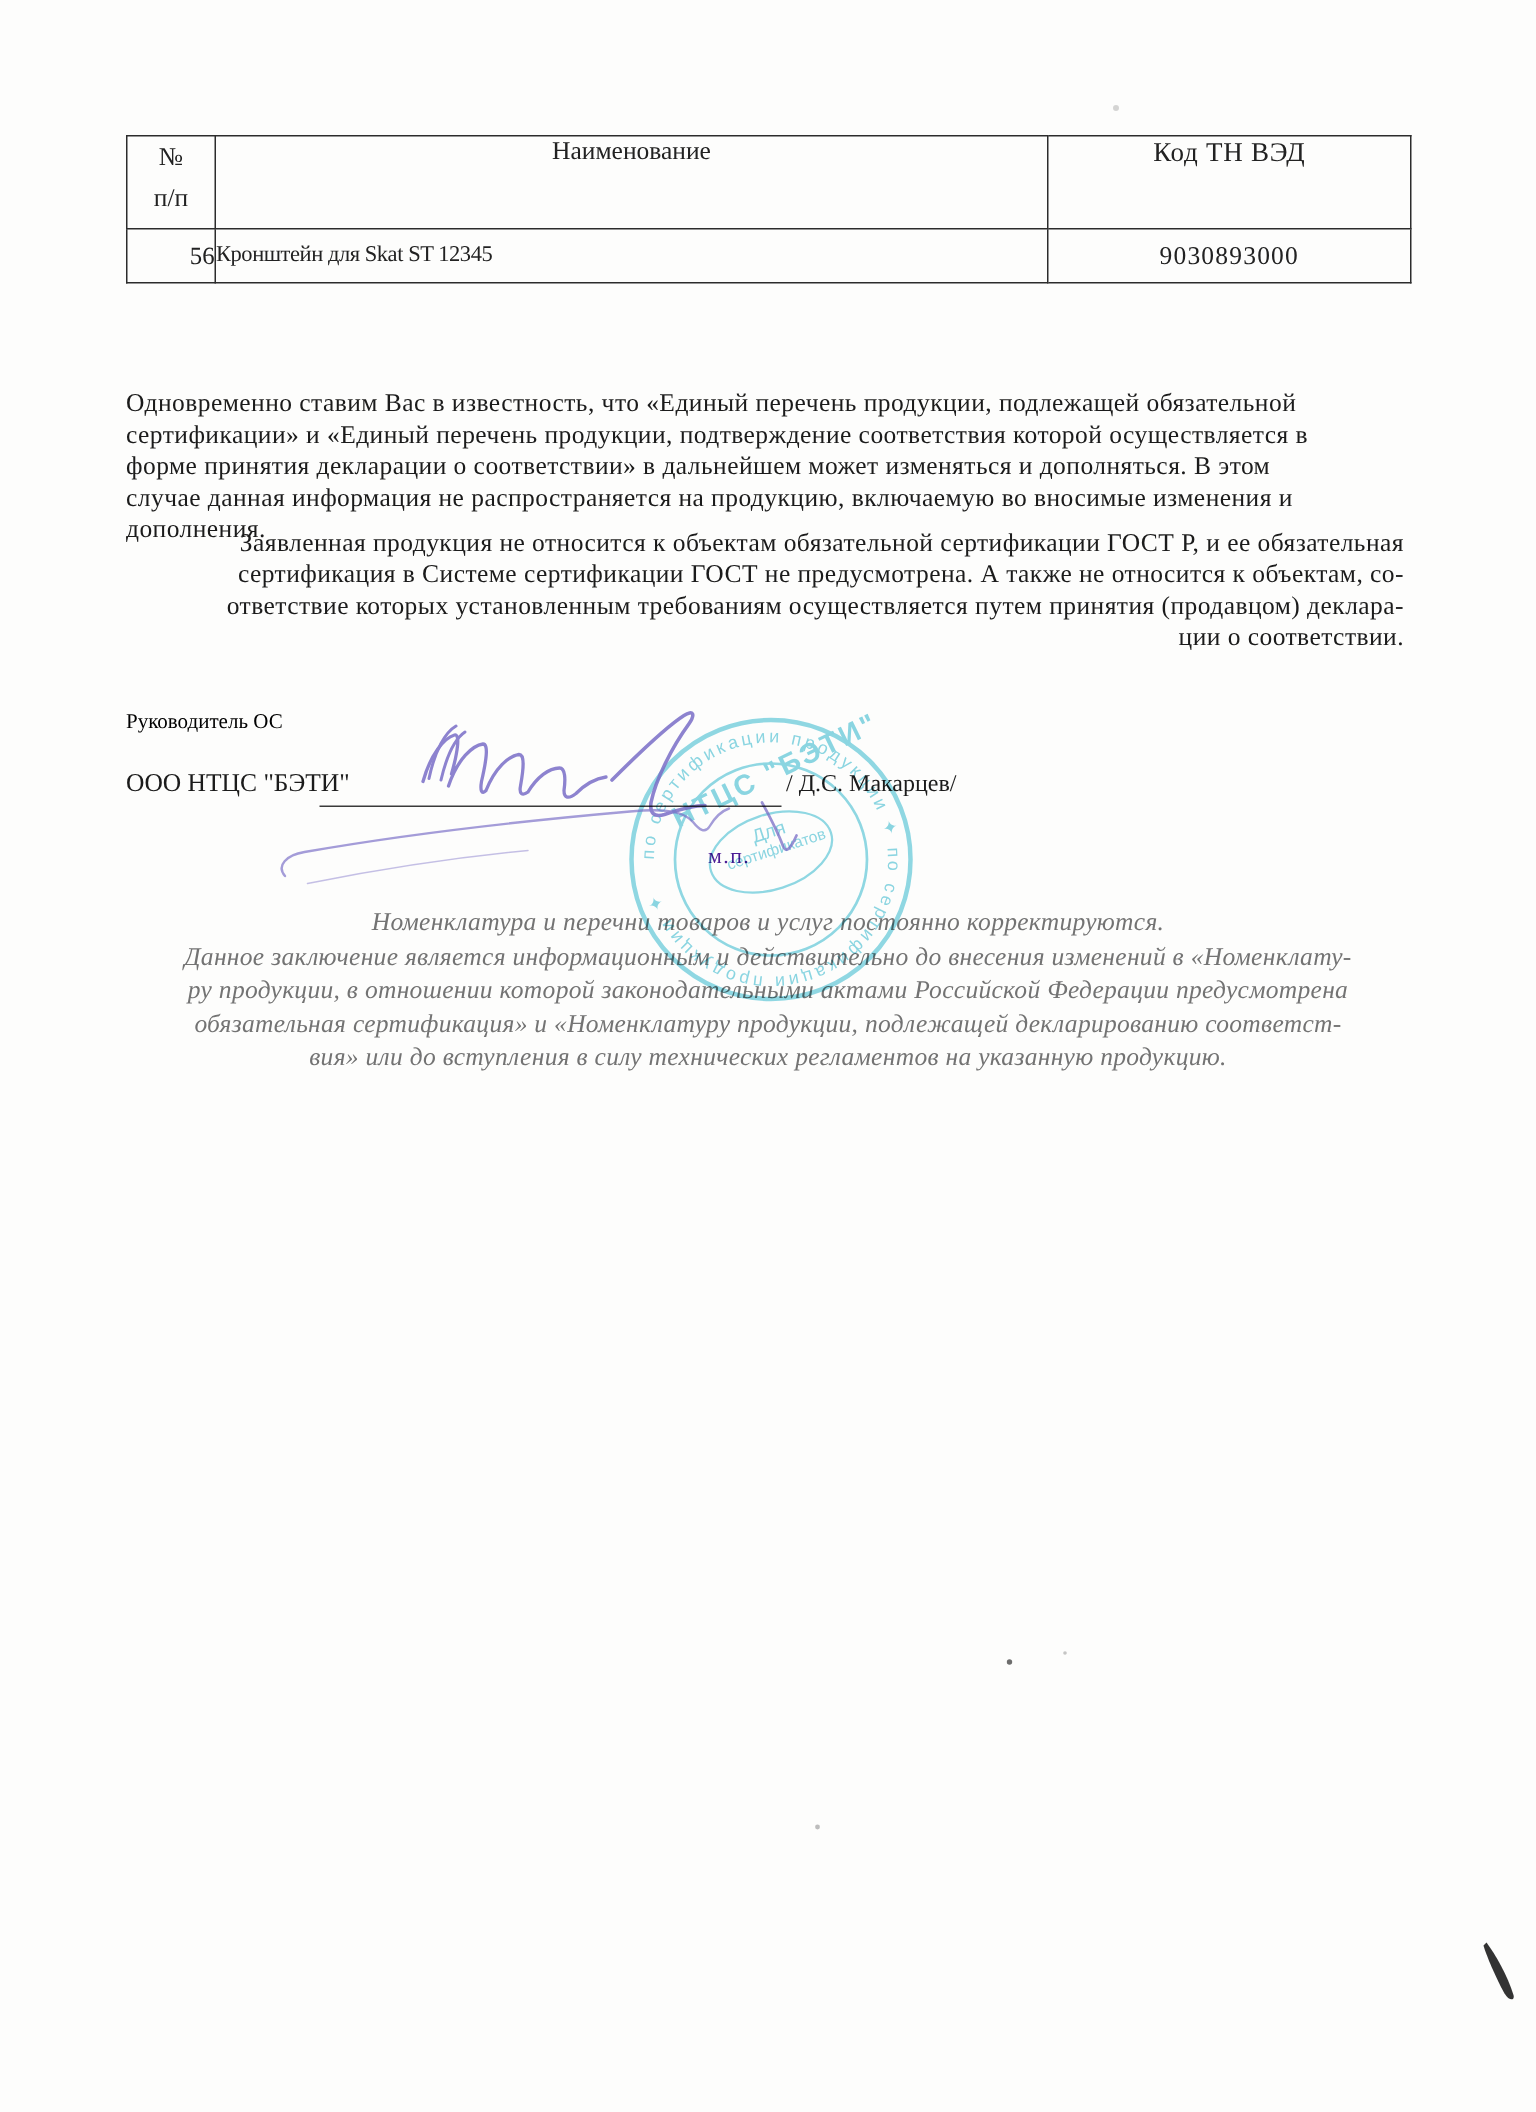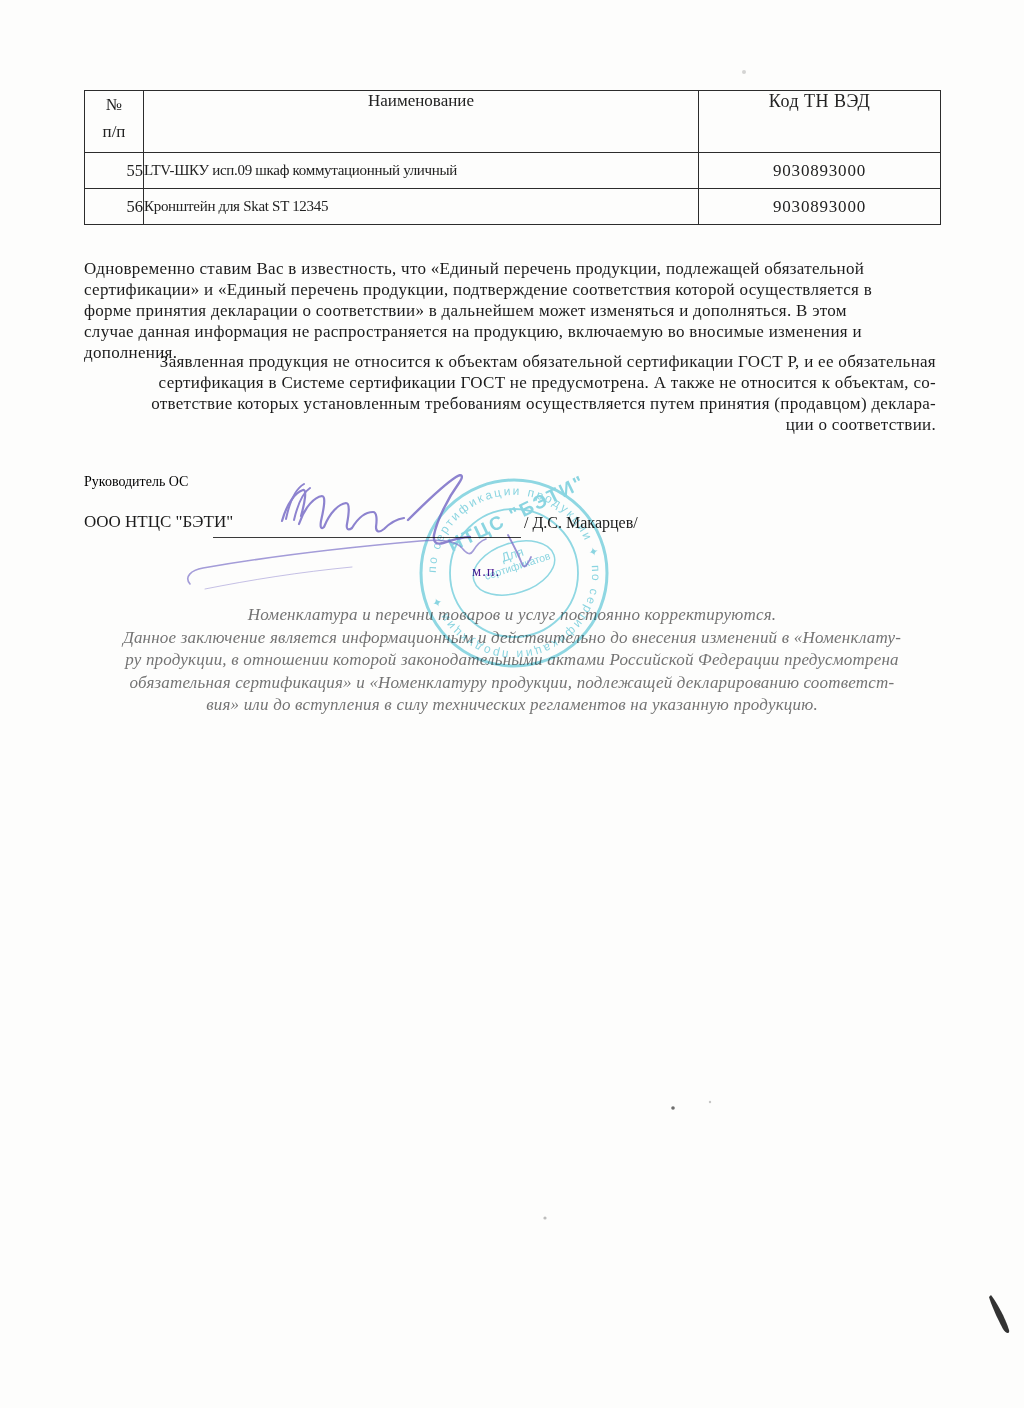--- a/index.html
+++ b/index.html
@@ -113,25 +113,20 @@
         <col class="c-code">
       </colgroup>
     <tbody>
         <tr class="hdr">
       <th class="h-num">№
 п/п</th>
       <th class="h-name">Наименование</th>
       <th class="h-code">Код ТН ВЭД</th>
     </tr>
     <tr class="row">
-      <td class="d-num">55</td>
-      <td class="d-name">LTV-ШКУ исп.09 шкаф коммутационный уличный</td>
-      <td class="d-code">9030893000</td>
-    </tr>
-    <tr class="row">
       <td class="d-num">56</td>
       <td class="d-name">Кронштейн для Skat ST 12345</td>
       <td class="d-code">9030893000</td>
     </tr>
   </tbody>
     </table>
 
   <div class="para p1">Одновременно ставим Вас в известность, что «Единый перечень продукции, подлежащей обязательной
 сертификации» и «Единый перечень продукции, подтверждение соответствия которой осуществляется в
 форме принятия декларации о соответствии» в дальнейшем может изменяться и дополняться. В этом

